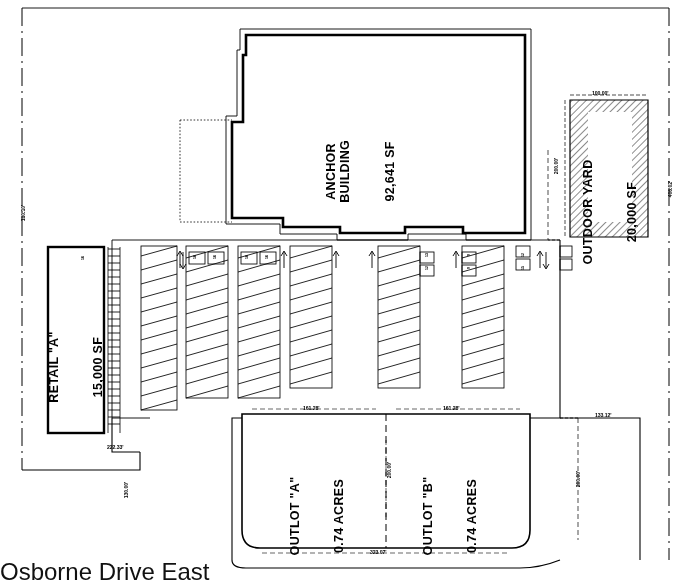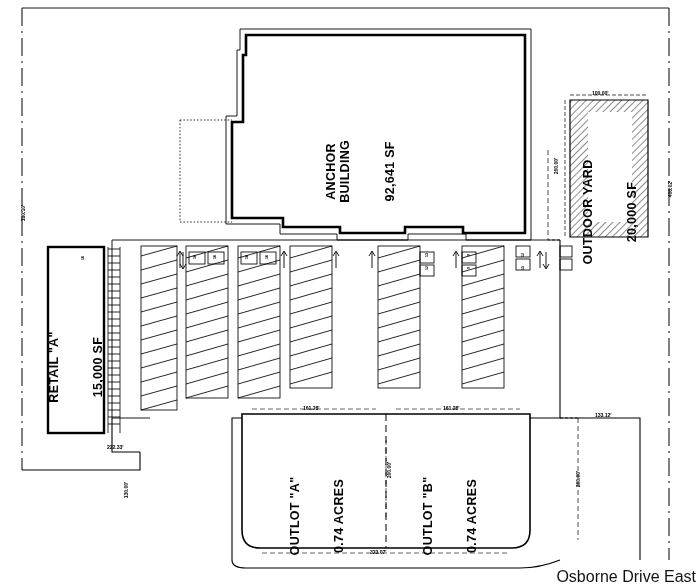--- a/index.html
+++ b/index.html
@@ -6,22 +6,22 @@
   body{width:696px;height:588px;overflow:hidden;font-family:"Liberation Sans",sans-serif;}
   #plan{position:relative;width:696px;height:588px;background:#fff;}
   svg{display:block;position:absolute;left:0;top:0;}
 
   .lbl{position:absolute;font-family:"Liberation Sans",sans-serif;color:#000;white-space:pre;
        line-height:1.18;font-weight:700;}
   .rot{transform-origin:50% 50%;transform:rotate(-90deg);}
   .big{font-size:12.5px;letter-spacing:.3px;}
   .dim{font-size:5.2px;font-weight:700;letter-spacing:-.1px;}
   .tiny{font-size:3.6px;font-weight:700;}
-  .street{position:absolute;left:0;right:0;bottom:2px;text-align:right;
-          font-size:16px;font-weight:400;color:#111;font-family:"Liberation Sans",sans-serif;}
+  .street{position:absolute;left:0;right:0;bottom:2px;text-align:left;
+          font-size:24px;font-weight:400;color:#111;font-family:"Liberation Sans",sans-serif;}
   .ctr{text-align:center;}
 </style>
 </head>
 <body>
 
 <div id="plan">
 
   <svg width="696" height="588" viewBox="0 0 696 588">
     <defs>
       <pattern id="hatch45" width="5" height="5" patternTransform="rotate(45)" patternUnits="userSpaceOnUse">

